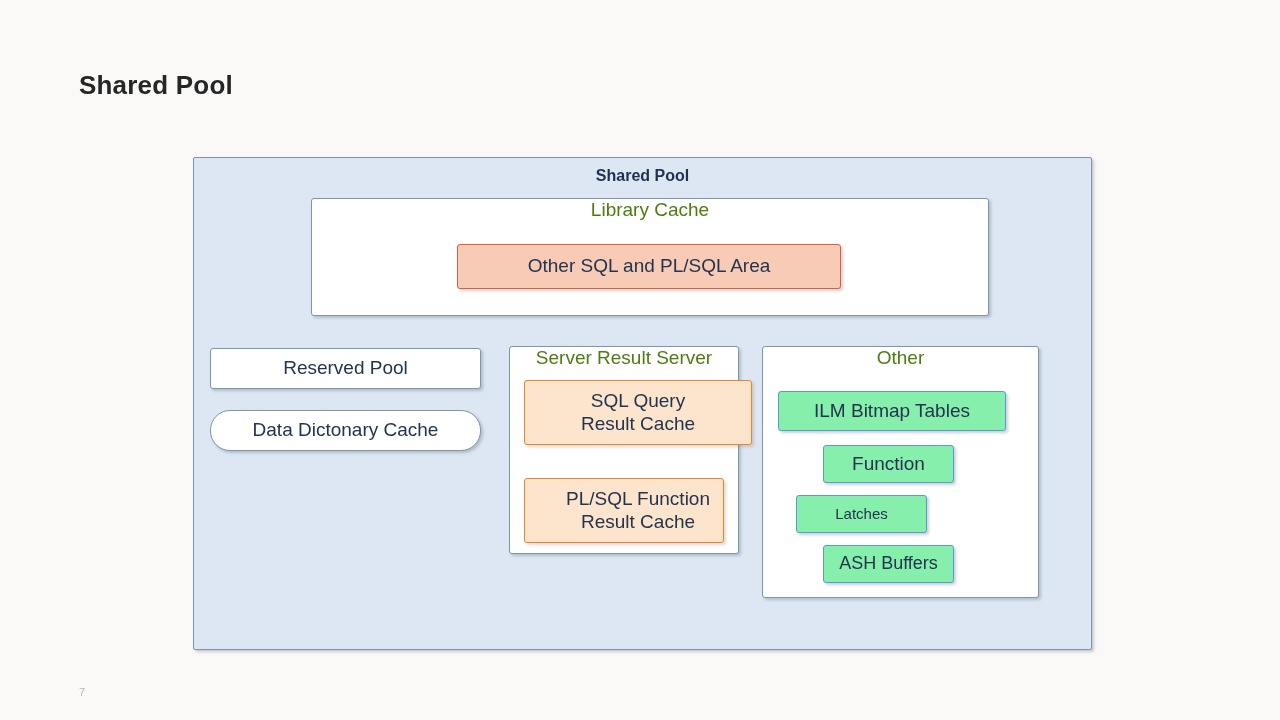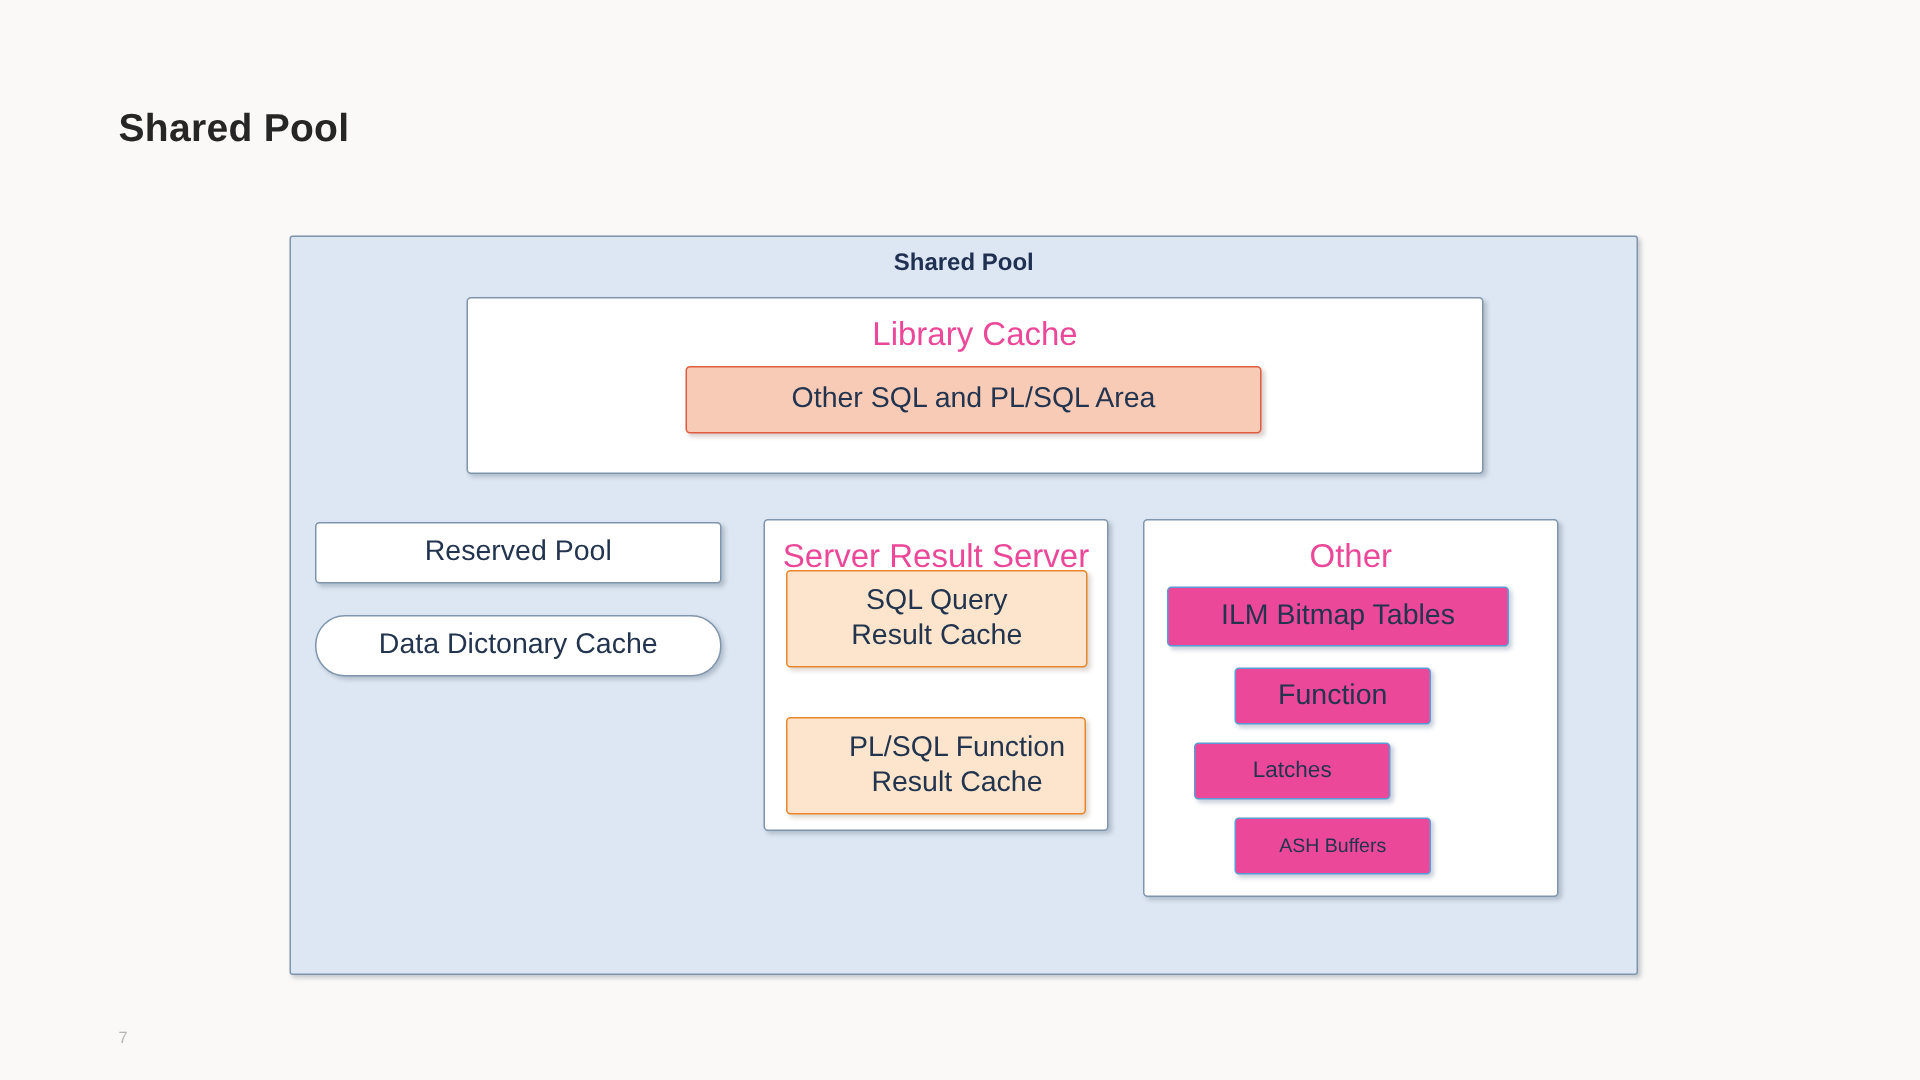--- a/index.html
+++ b/index.html
@@ -81,38 +81,37 @@
     background: #f8cbb7;
     border: 1px solid #e05c3e;
     box-shadow: 2px 2px 3px rgba(120,90,80,0.28);
   }
   .dbox-orange {
     background: #fce5cc;
     border: 1px solid #e8862a;
     box-shadow: 2px 2px 3px rgba(130,105,75,0.25);
   }
   .dbox-blue {
-    background: #ec4899;
+    background: #86efac;
     border: 1px solid #5b9bd5;
     box-shadow: 2px 2px 3px rgba(90,110,140,0.32);
   }
 
   
   .library-cache {
     left: 117px;
     top: 40px;
     width: 678px;
     height: 118px;
     align-items: flex-start;
     justify-content: center;
   }
   .group-label {
-    font-size: 22px;
-    color: #ec4899;
-    padding-top: 11px;
+    font-size: 19px;
+    color: #4d7c0f;
     white-space: nowrap;
   }
   .shared-sql-area {
     left: 263px;
     top: 86px;
     width: 384px;
     height: 45px;
     font-size: 19px;
   }
 
@@ -138,21 +137,21 @@
     left: 315px;
     top: 188px;
     width: 230px;
     height: 208px;
     align-items: flex-start;
     justify-content: center;
   }
   .sql-query-result-cache {
     left: 330px;
     top: 222px;
-    width: 201px;
+    width: 228px;
     height: 65px;
     font-size: 19px;
   }
   .plsql-function-result-cache {
     left: 330px;
     top: 320px;
     width: 200px;
     height: 65px;
     font-size: 19px;
     padding-left: 28px;
@@ -186,21 +185,21 @@
     top: 337px;
     width: 131px;
     height: 38px;
     font-size: 15px;
   }
   .ash-buffers {
     left: 629px;
     top: 387px;
     width: 131px;
     height: 38px;
-    font-size: 13px;
+    font-size: 18px;
   }
 
   .two-line { white-space: pre-line; }
 </style>
 </head>
 <body>
 
 <div class="slide-title">Shared Pool</div>
 
 <div class="shared-pool-outer">

